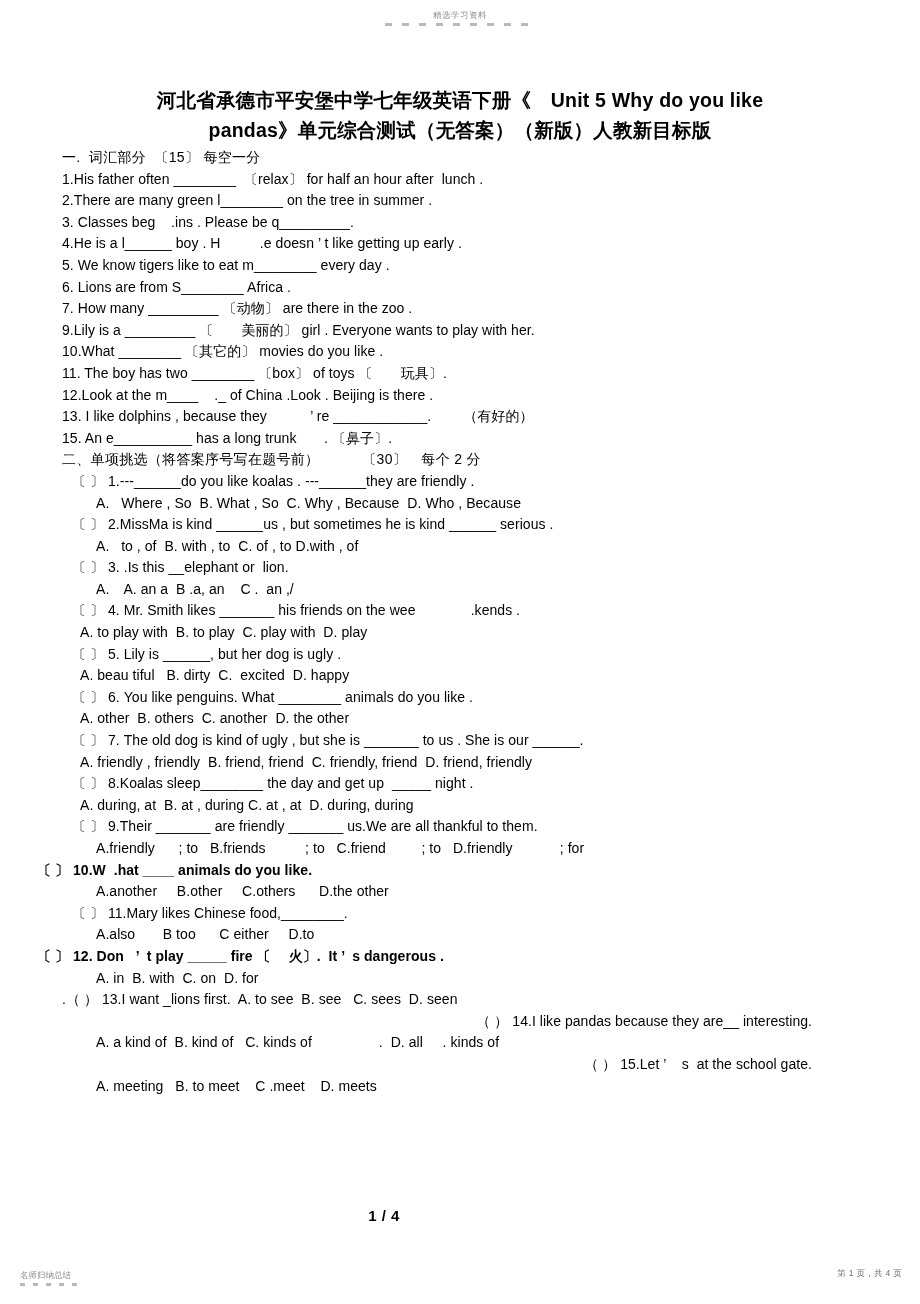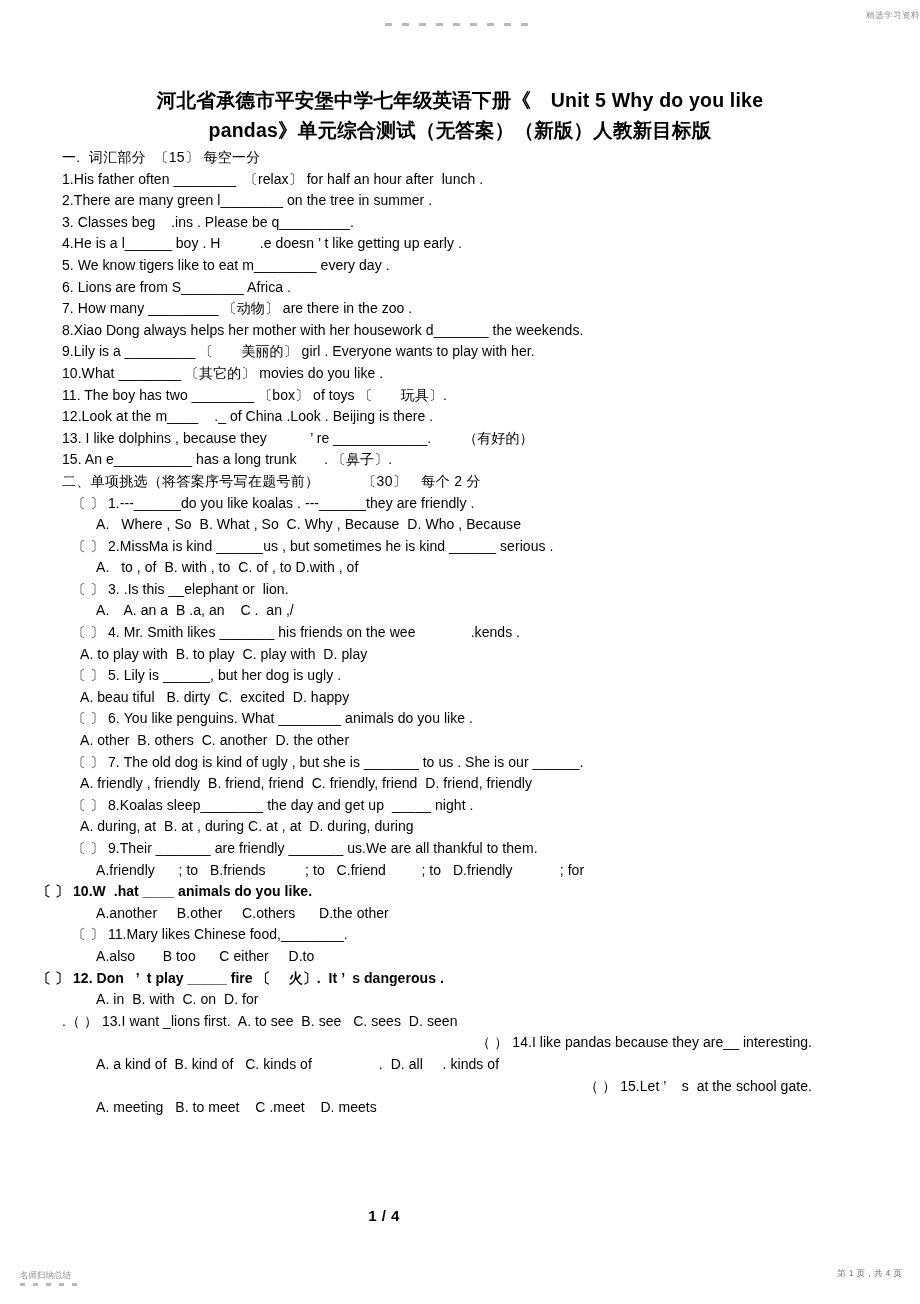--- a/index.html
+++ b/index.html
@@ -15,21 +15,21 @@
     color: #000000;
     overflow: hidden;
   }
 
   
   .page-header {
     position: absolute;
     top: 10px;
     left: 0;
     width: 920px;
-    text-align: right;
+    text-align: center;
   }
   .wm-text {
     font-size: 8.5px;
     color: #8d8d8d;
     letter-spacing: 0.5px;
     line-height: 11px;
   }
   .wm-dashes {
     margin: 2px auto 0 auto;
     width: 150px;
@@ -136,21 +136,20 @@
 
   <div class="line sec-head">一.  词汇部分  〔15〕 每空一分</div>
 
   <div class="line i0">1.His father often ________  〔relax〕 for half an hour after  lunch .</div>
   <div class="line i0">2.There are many green l________ on the tree in summer .</div>
   <div class="line i0">3. Classes beg    .ins . Please be q_________.</div>
   <div class="line i0">4.He is a l______ boy . H          .e doesn ’ t like getting up early .</div>
   <div class="line i0">5. We know tigers like to eat m________ every day .</div>
   <div class="line i0">6. Lions are from S________ Africa .</div>
   <div class="line i0">7. How many _________ 〔动物〕 are there in the zoo .</div>
-  <div class="line i0">8.Xiao Dong always helps her mother with her housework d_______ the weekends.</div>
   <div class="line i0">9.Lily is a _________ 〔　　美丽的〕 girl . Everyone wants to play with her.</div>
   <div class="line i0">10.What ________ 〔其它的〕 movies do you like .</div>
   <div class="line i0">11. The boy has two ________ 〔box〕 of toys 〔　　玩具〕.</div>
   <div class="line i0">12.Look at the m____    ._ of China .Look . Beijing is there .</div>
   <div class="line i0">13. I like dolphins , because they           ’ re ____________.　　 （有好的）</div>
   <div class="line i0">15. An e__________ has a long trunk       . 〔鼻子〕.</div>
 
   <div class="line sec-head">二、单项挑选（将答案序号写在题号前）　　　〔30〕　每个 2 分</div>
 
   <div class="line i1">〔 〕 1.---______do you like koalas . ---______they are friendly .</div>

